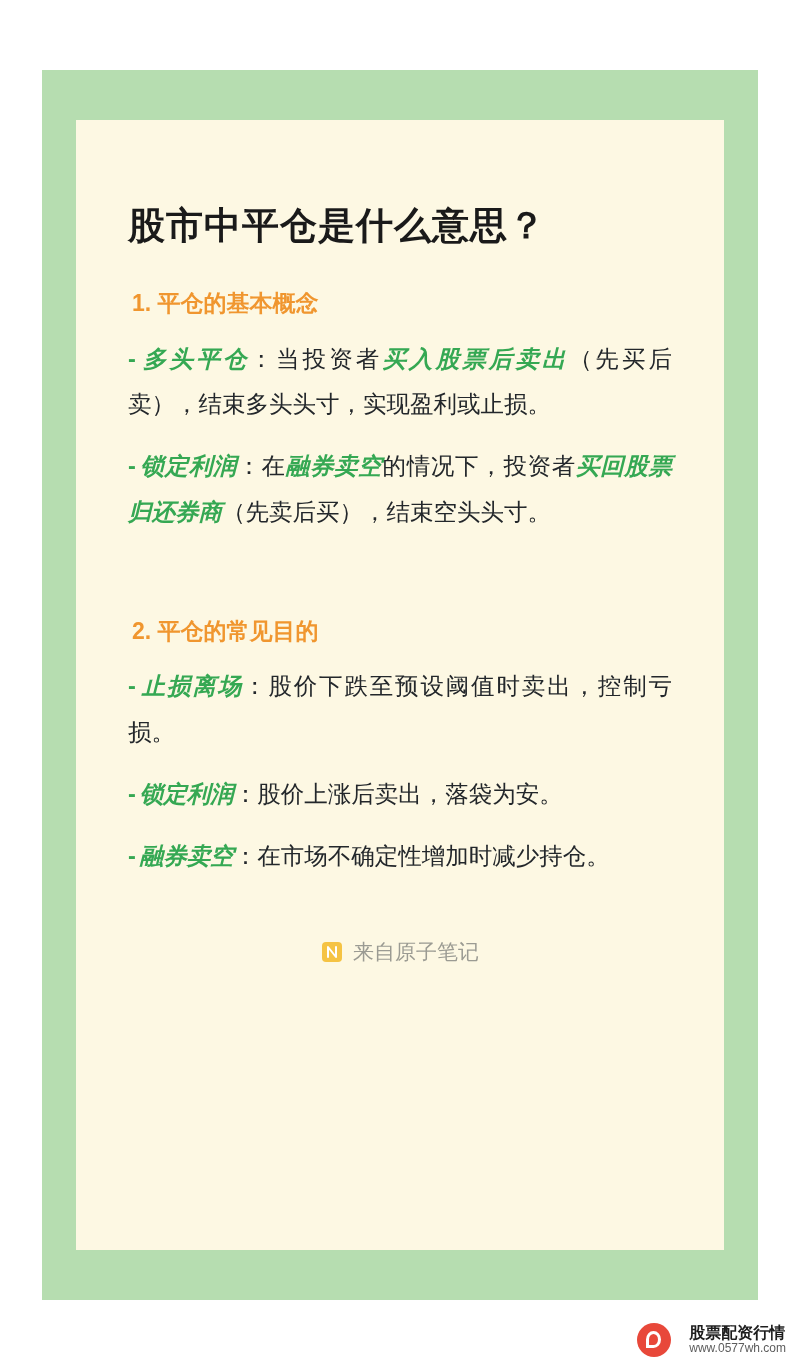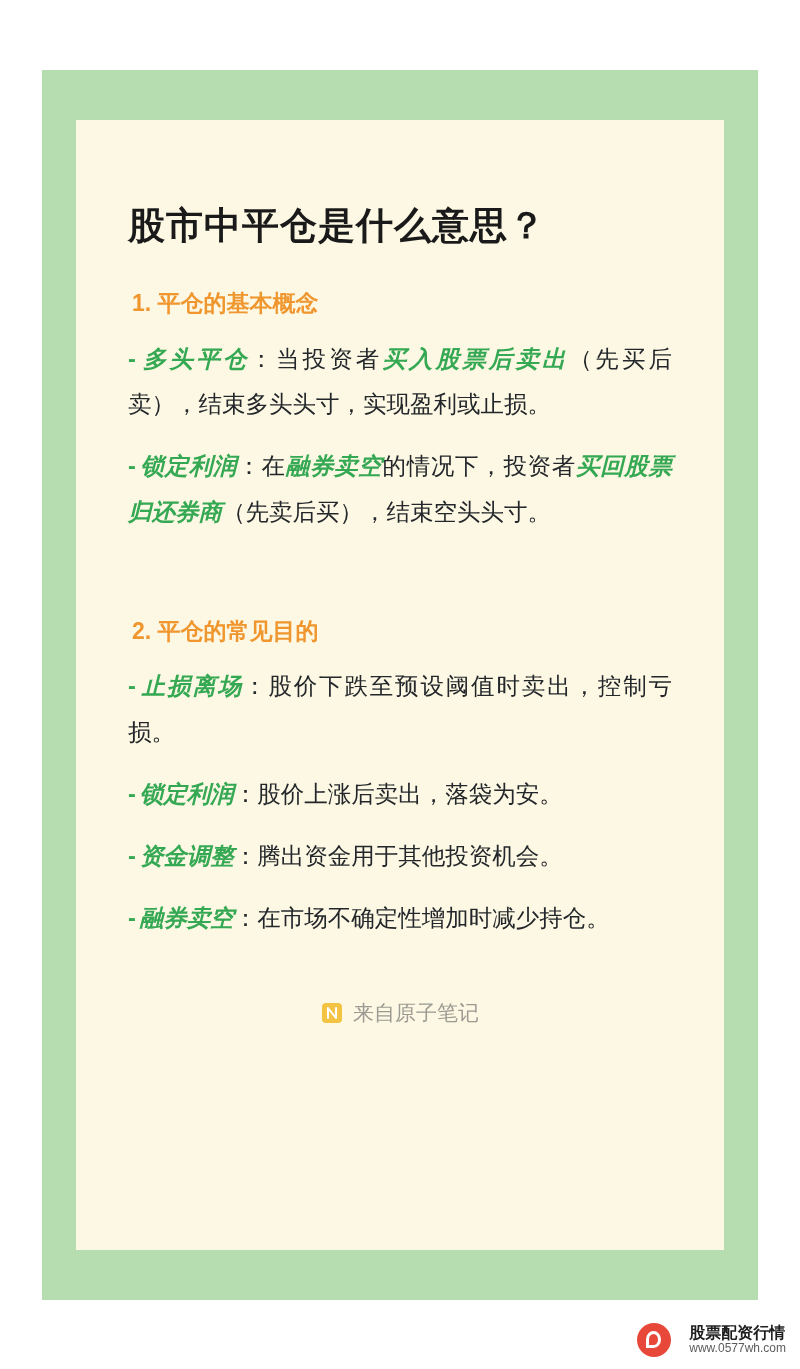--- a/index.html
+++ b/index.html
@@ -159,21 +159,20 @@
     <p class="bullet"><span class="dash">-</span><span class="hl-green-i">锁定利润</span><span>：</span><span>在</span><span class="hl-green-i">融券卖空</span><span>的情况下，投资者</span><span class="hl-green-i">买回股票归还券商</span><span>（先卖后买），结束空头头寸。</span></p>
 
     <div class="spacer-lg"></div>
 
     <h2 class="section-head">2. 平仓的常见目的</h2>
 
     <p class="bullet"><span class="dash">-</span><span class="hl-green-i">止损离场</span><span>：</span><span>股价下跌至预设阈值时卖出，控制亏损。</span></p>
 
     <p class="bullet"><span class="dash">-</span><span class="hl-green-i">锁定利润</span><span>：</span><span>股价上涨后卖出，落袋为安。</span></p>
 
-    <p class="bullet"><span class="dash">-</span><span class="hl-green-i">资金调整</span><span>：</span><span>腾出资金用于其他投资机会。</span></p>
 
     <p class="bullet"><span class="dash">-</span><span class="hl-green-i">融券卖空</span><span>：</span><span>在市场不确定性增加时减少持仓。</span></p>
 
     <div class="footer">
       <span class="footer-logo">
         <svg viewBox="0 0 22 22" width="22" height="22" aria-hidden="true">
           <rect x="1" y="1" width="20" height="20" rx="4" fill="#f5c344"></rect>
           <path d="M7 16 L7 6 L15 16 L15 6" stroke="#ffffff" stroke-width="2" fill="none" stroke-linecap="round" stroke-linejoin="round"></path>
         </svg>
       </span>

